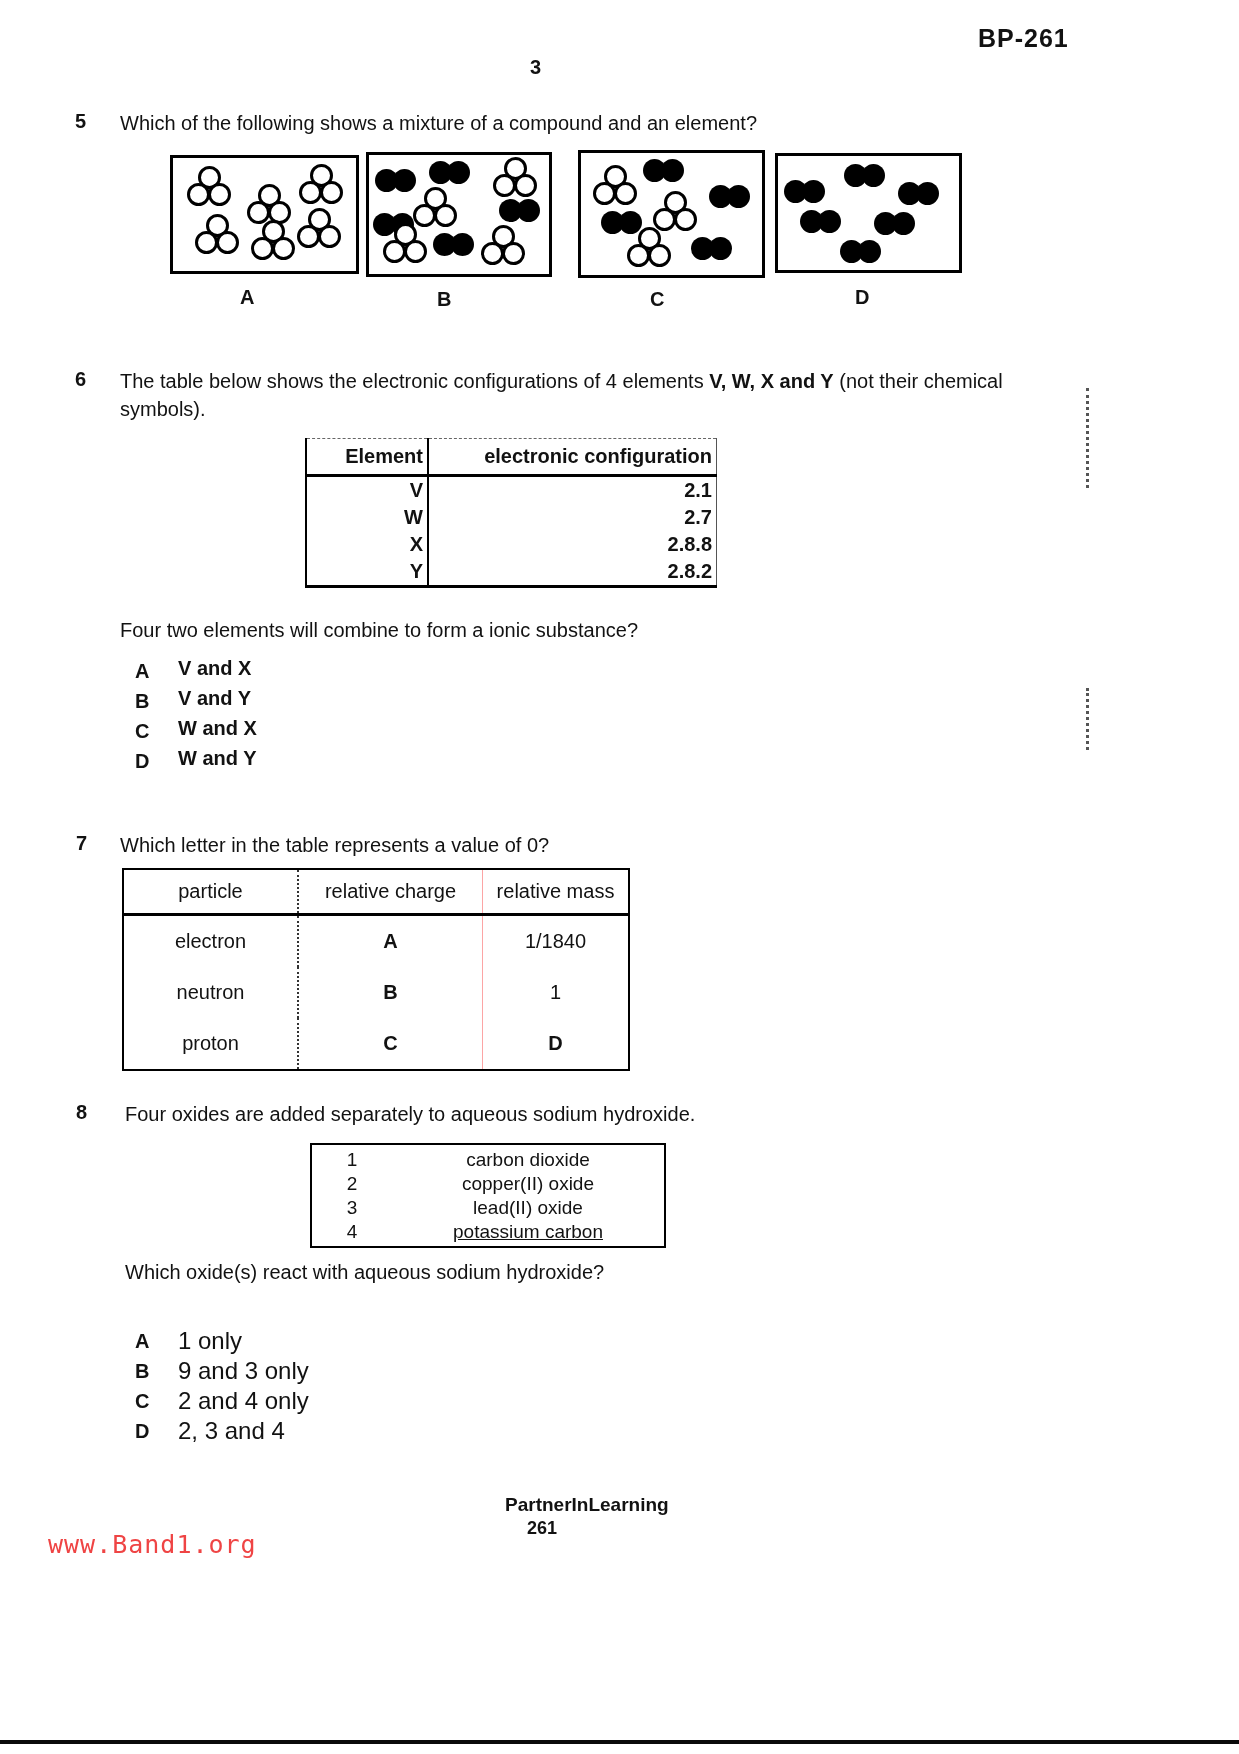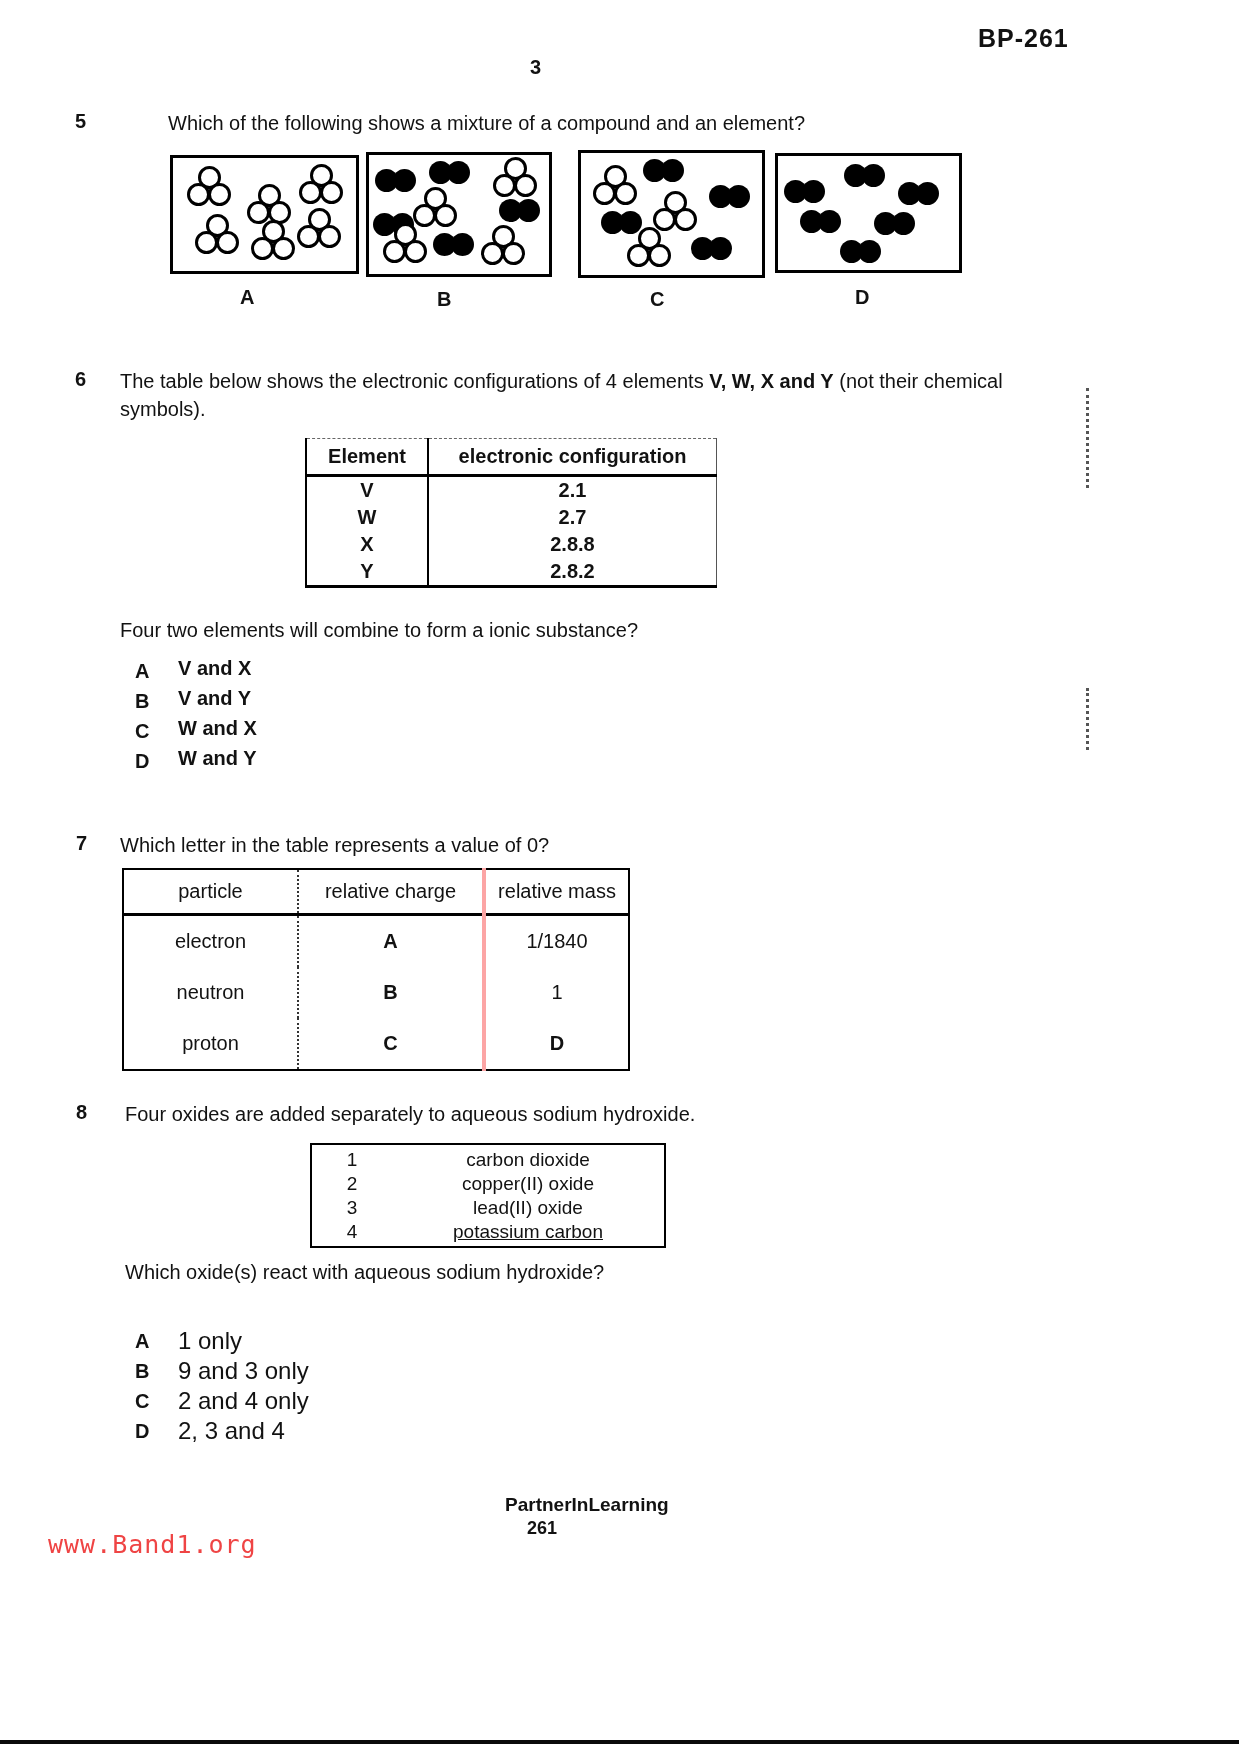--- a/index.html
+++ b/index.html
@@ -28,35 +28,35 @@
   .mol-tri .a2{left:21px;top:17px;}
   .mol-di{width:42px;height:23px;}
   .mol-di .datom{position:absolute;width:23px;height:23px;border-radius:50%;background:#000;}
   .mol-di .d0{left:0;top:0;}
   .mol-di .d1{left:18px;top:0;}
   .diag-label{font-weight:700;font-size:20px;}
 
   
   .t6{position:absolute;left:305px;top:438px;width:412px;border-collapse:collapse;
       font-size:20px;}
-  .t6 th,.t6 td{text-align:center;padding:2px 4px;}
+  .t6 th,.t6 td{text-align:right;padding:2px 4px;}
   .t6 thead th{border-bottom:3px solid #000;padding:6px 4px;font-weight:700;}
   .t6 .c1{width:112px;border-right:2px solid #000;}
   .t6{border-left:2px solid #000;border-right:1px solid #555;border-top:1px dashed #666;
       border-bottom:3px solid #000;}
   .t6 td{font-weight:700;}
 
   
   .t7{position:absolute;left:122px;top:868px;width:508px;border-collapse:collapse;
       font-size:20px;border:2px solid #000;}
   .t7 th{font-weight:400;border-bottom:3px solid #000;padding:10px 4px;}
   .t7 td{text-align:center;padding:14px 4px;}
   .t7 th{text-align:center;}
   .t7 .v1{border-right:2px dotted #333;}
-  .t7 .v2{border-right:4px solid #fca5a5;}
+  .t7 .v2{border-right:1px solid #fca5a5;}
 
   
   .t8{position:absolute;left:310px;top:1143px;width:352px;border:2px solid #000;
       background:#fff;font-size:19px;padding:3px 0 2px 0;}
   .t8-row{display:flex;line-height:24px;}
   .t8-num{width:80px;text-align:center;}
   .t8-name{flex:1;text-align:center;}
   .t8-underline{text-decoration:underline;}
 
   
@@ -71,21 +71,21 @@
 </style>
 </head>
 <body>
 
 <div class="page">
 
   <div class="abs" style="left:978px;top:24px;font-size:25px;font-weight:700;letter-spacing:1px;">BP-261</div>
   <div class="abs" style="left:530px;top:56px;font-size:20px;font-weight:700;">3</div>
 
   <div class="abs qnum" style="left:75px;top:110px;">5</div>
-  <div class="abs qtext" style="left:120px;top:109px;width:760px;margin-left:48px;">Which of the following shows a mixture of a compound and an element?</div>
+  <div class="abs qtext" style="left:120px;top:109px;width:760px;">Which of the following shows a mixture of a compound and an element?</div>
 
   <div class="diagram-box" style="left:170px;top:155px;width:183px;height:113px;">
       <div class="mol mol-tri" style="left: 14px; top: 8px;">
         <span class="atom a0"></span>
         <span class="atom a1"></span>
         <span class="atom a2"></span>
       </div>
       <div class="mol mol-tri" style="left: 74px; top: 26px;">
         <span class="atom a0"></span>
         <span class="atom a1"></span>

